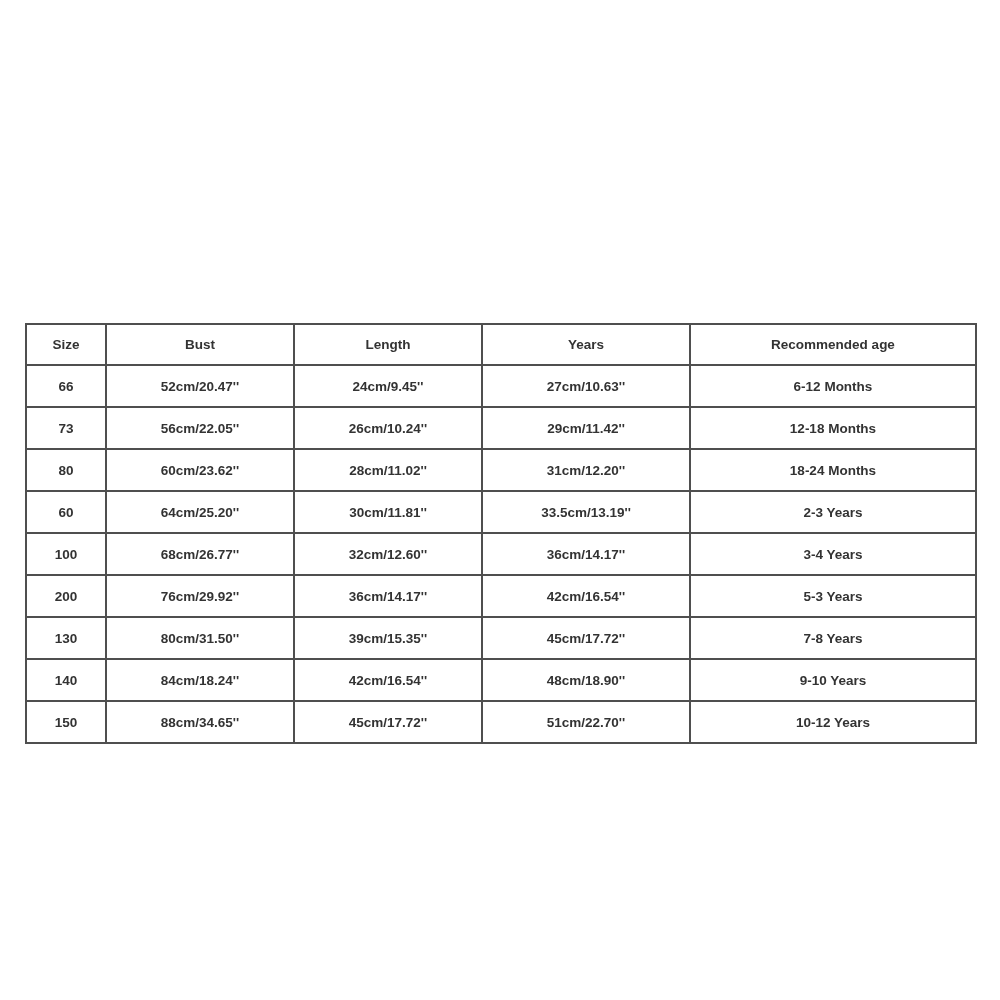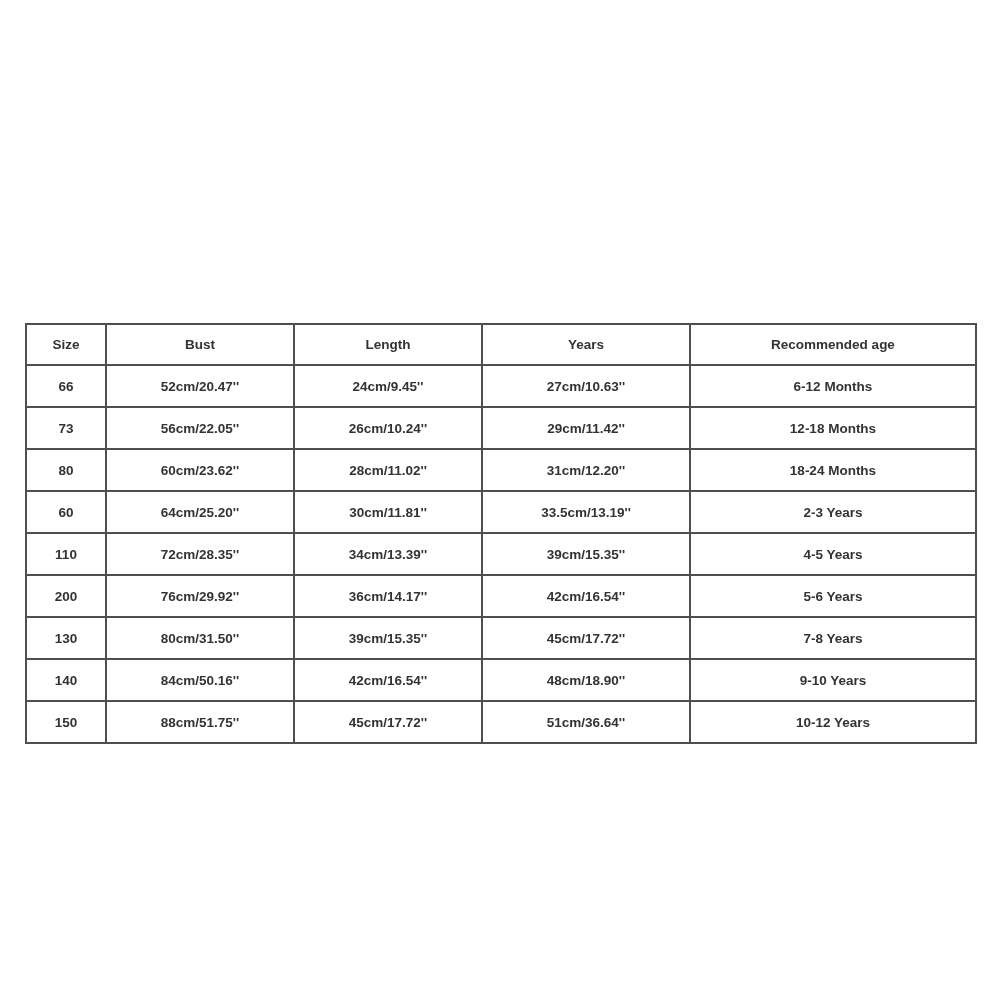--- a/index.html
+++ b/index.html
@@ -85,49 +85,49 @@
           <td>18-24 Months</td>
         </tr>
         <tr>
           <td>60</td>
           <td>64cm/25.20''</td>
           <td>30cm/11.81''</td>
           <td>33.5cm/13.19''</td>
           <td>2-3 Years</td>
         </tr>
         <tr>
-          <td>110</td>
-          <td>72cm/28.35''</td>
-          <td>34cm/13.39''</td>
-          <td>39cm/15.35''</td>
-          <td>4-5 Years</td>
+          <td>100</td>
+          <td>68cm/26.77''</td>
+          <td>32cm/12.60''</td>
+          <td>36cm/14.17''</td>
+          <td>3-4 Years</td>
         </tr>
         <tr>
           <td>200</td>
           <td>76cm/29.92''</td>
           <td>36cm/14.17''</td>
           <td>42cm/16.54''</td>
-          <td>5-6 Years</td>
+          <td>5-3 Years</td>
         </tr>
         <tr>
           <td>130</td>
           <td>80cm/31.50''</td>
           <td>39cm/15.35''</td>
           <td>45cm/17.72''</td>
           <td>7-8 Years</td>
         </tr>
         <tr>
           <td>140</td>
-          <td>84cm/50.16''</td>
+          <td>84cm/18.24''</td>
           <td>42cm/16.54''</td>
           <td>48cm/18.90''</td>
           <td>9-10 Years</td>
         </tr>
         <tr>
           <td>150</td>
-          <td>88cm/51.75''</td>
+          <td>88cm/34.65''</td>
           <td>45cm/17.72''</td>
-          <td>51cm/36.64''</td>
+          <td>51cm/22.70''</td>
           <td>10-12 Years</td>
         </tr>
       </tbody>
   </table>
 </div>
 
 </body></html>

